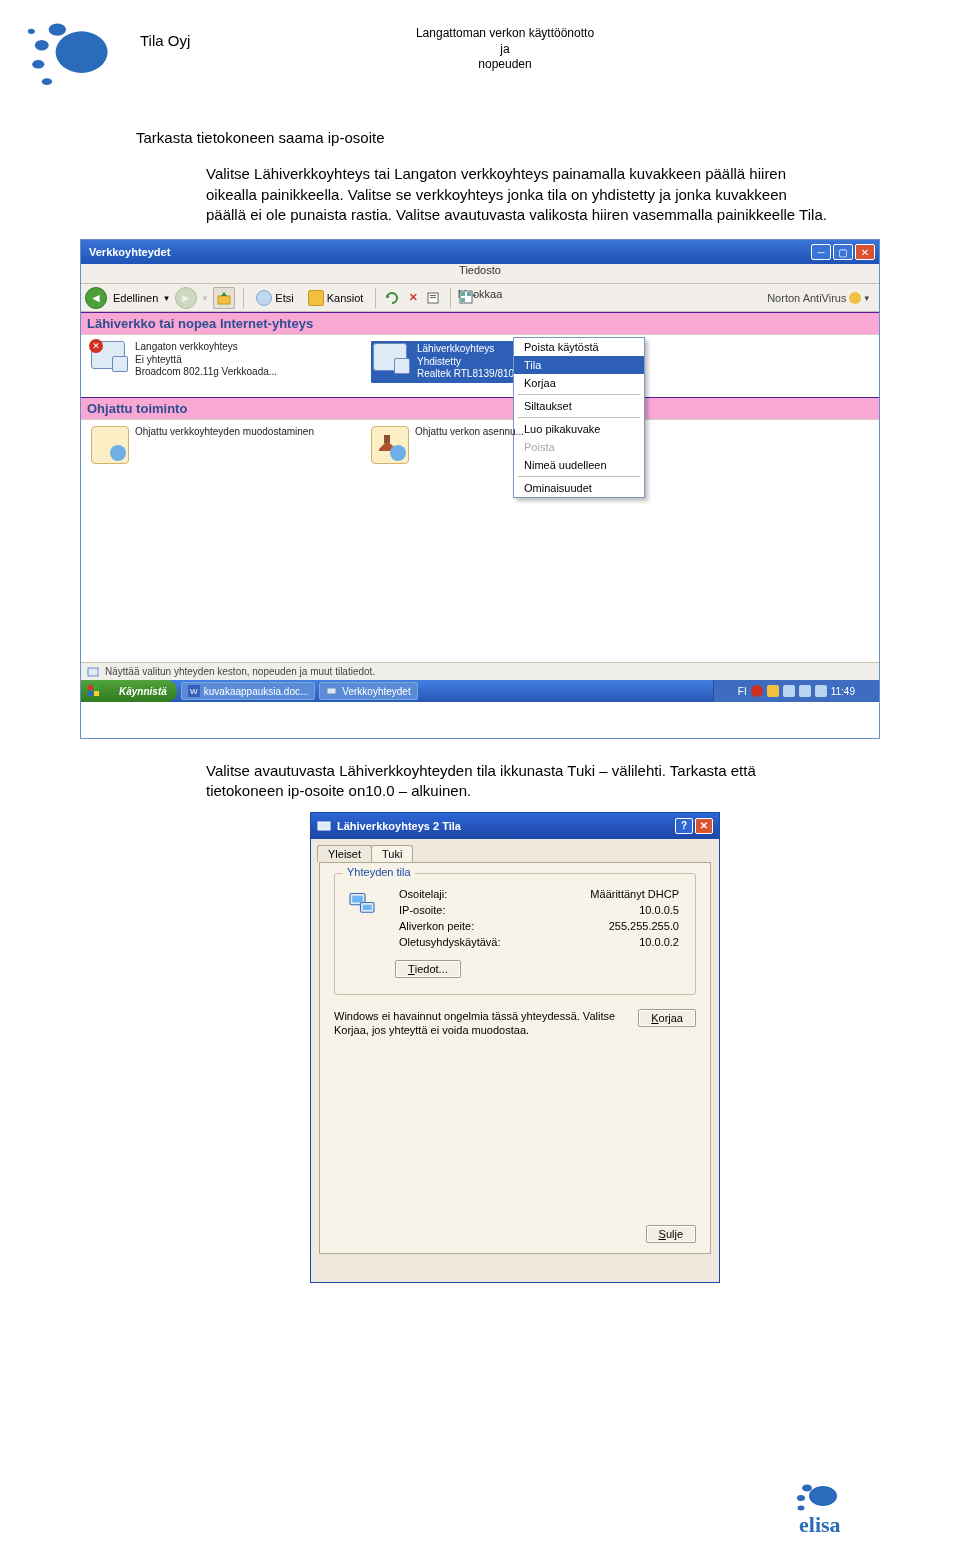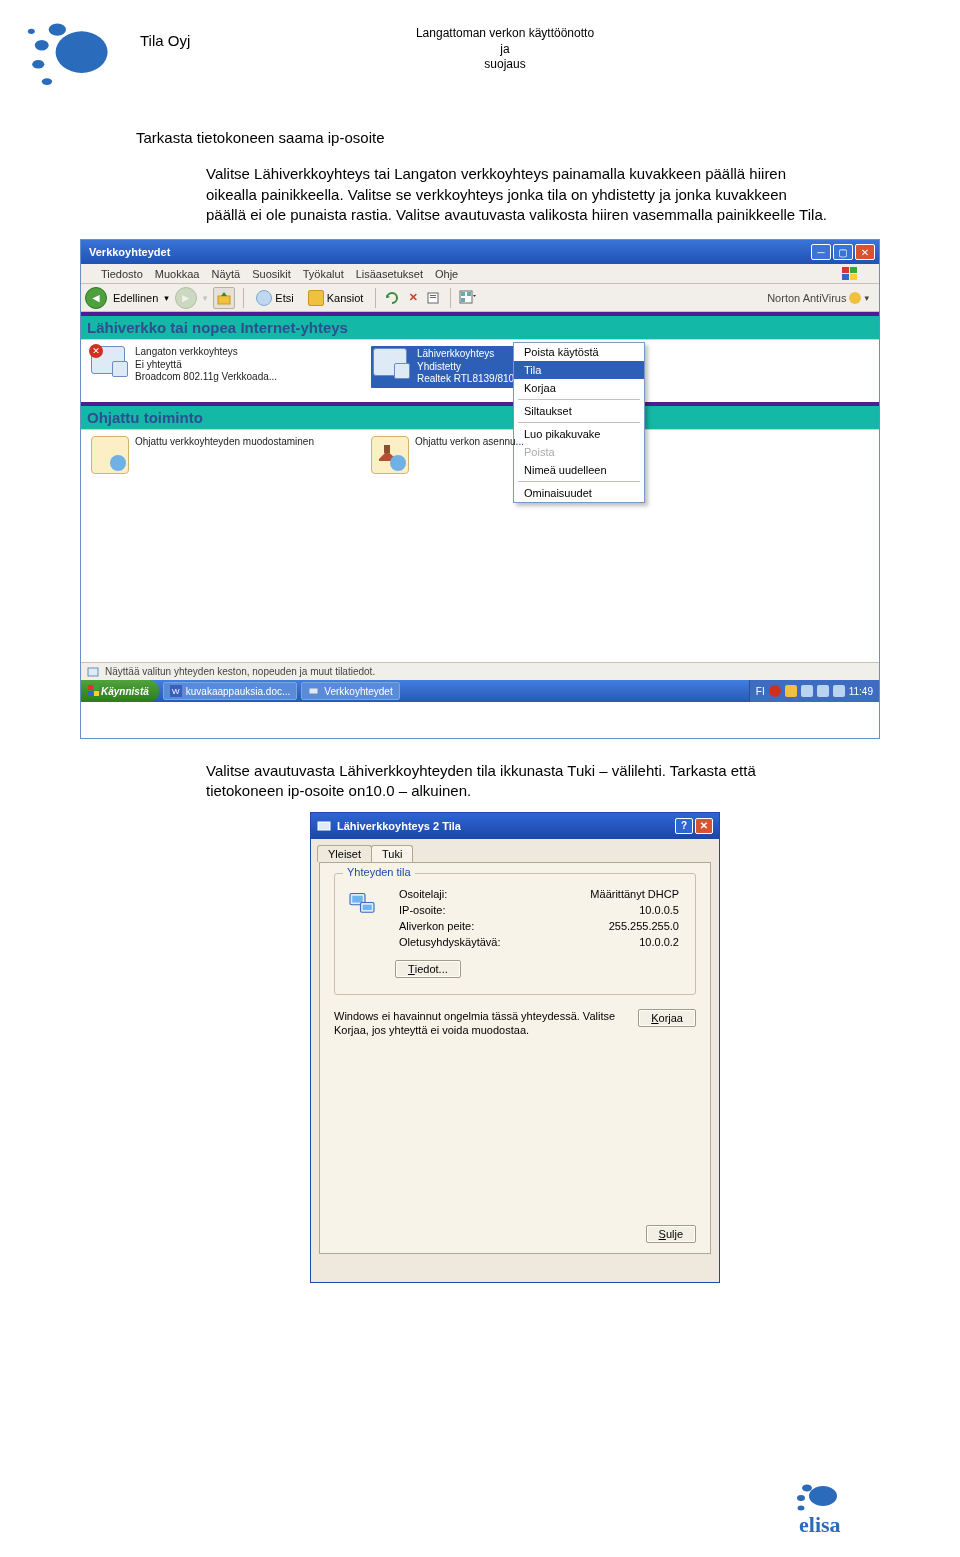--- a/index.html
+++ b/index.html
@@ -22,37 +22,37 @@
   .body-text .p { margin-left: 70px; margin-bottom: 14px; }
   
   .win1 { position: relative; margin: 6px auto 0 auto; width: 800px; height: 500px; border: 1px solid #6a8fc6; background: #fff; font-size: 11px; }
   .title-bar { height: 24px; background: linear-gradient(#3a74d6,#1f52b5); color: #fff; display: flex; align-items: center; padding: 0 4px; }
   .title-bar .title-text { font-weight: bold; flex: 1; padding-left: 4px; }
   .wctrls { display: flex; gap: 2px; }
   .wctrl { width: 20px; height: 16px; border: 1px solid #fff; border-radius: 2px; display: flex; align-items: center; justify-content: center; font-size: 10px; color: #fff; }
   .wctrl.min { background: #3a74d6; }
   .wctrl.max { background: #3a74d6; }
   .wctrl.close { background: #d95330; }
-  .menu-bar { height: 20px; background: #f2efea; display: flex; align-items: center; padding: 0 20px; gap: 12px; border-bottom: 1px solid #c8c0b4; }
+  .menu-bar { height: 20px; background: #f2efea; display: flex; align-items: center; padding: 0 20px; gap: 12px; border-bottom: 1px solid #c8c0b4; flex-direction: column; }
   .menu-bar span { color: #333; }
   .menu-bar .xp-flag { margin-left: auto; width: 18px; height: 16px; }
   .tool-bar { height: 28px; background: #f2efea; display: flex; align-items: center; padding: 0 4px; gap: 6px; border-bottom: 1px solid #c8c0b4; }
   .tb-back { background: #4da03c; border-radius: 50%; width: 22px; height: 22px; display: flex; align-items: center; justify-content: center; color: #fff; font-size: 12px; border: 1px solid #2d7a1e; }
   .tb-fwd { background: #cdd8c1; border-radius: 50%; width: 22px; height: 22px; display: flex; align-items: center; justify-content: center; color: #eef3e8; font-size: 12px; border: 1px solid #b0bfa2; }
   .tb-up { width: 22px; height: 22px; background: #e6e1d8; border: 1px solid #b8b0a0; border-radius: 2px; display:flex;align-items:center;justify-content:center; }
   .tb-sep { width: 1px; height: 20px; background: #c0b8aa; margin: 0 2px; }
   .tb-search { display: flex; align-items: center; gap: 3px; padding: 1px 4px; }
   .tb-folders { display: flex; align-items: center; gap: 3px; padding: 1px 4px; }
   .tb-icn-small { width: 16px; height: 16px; background:#f0c040; border-radius:2px; border:1px solid #c89820; }
   .tb-icn-search { width: 16px; height: 16px; background:#bfd7ef; border-radius:50%; border:1px solid #7fa8d0; position:relative; }
   .tb-red { width:14px;height:14px;color:#d04030;font-weight:bold;display:flex;align-items:center;justify-content:center;}
   .tb-norton { margin-left: auto; display: flex; align-items: center; gap: 3px; padding-right: 6px; color:#444; }
   .nort-dot { width:12px;height:12px;border-radius:50%;background:#f0c040;}
   .content-area { position: relative; background: #fff; height: 390px; }
-  .group-hdr { background: #14b8a6; color: #2d4e90; font-weight: bold; font-size: 15px; padding: 3px 6px; border-top: 4px solid #4c1d95; border-bottom: 1px solid #d6d0c4; }
+  .group-hdr { background: #f9a8d4; color: #2d4e90; font-weight: bold; font-size: 13px; padding: 3px 6px; border-top: 1px solid #4c1d95; border-bottom: 1px solid #d6d0c4; }
   .conn-row { position: relative; height: 62px; }
   .conn-item { position: absolute; top: 6px; width: 230px; display: flex; gap: 6px; }
   .conn-item.left { left: 10px; }
   .conn-item.right { left: 290px; }
   .conn-ico { width: 38px; height: 38px; flex: 0 0 38px; position: relative; }
   .conn-ico .net-ico { width:34px;height:28px;background:#dfeaf7;border:1px solid #6a8cc0;border-radius:3px; position:relative; }
   .conn-ico .net-ico::after { content:''; position:absolute; right:-4px; bottom:-4px; width:14px;height:14px;background:#dfeaf7;border:1px solid #6a8cc0;border-radius:2px; }
   .conn-ico .x-badge { position:absolute; left:-2px; top:-2px; width:14px;height:14px;background:#d03020;border-radius:50%; color:#fff; font-size:9px; display:flex;align-items:center;justify-content:center; }
   .conn-item.sel .conn-ico .net-ico {  }
   .conn-text { font-size: 10px; line-height: 1.25; color:#222; }
@@ -67,24 +67,24 @@
   
   .ctx-menu { position:absolute; top:2px; left:432px; width:132px; background:#fff; border:1px solid #7a98c2; box-shadow:3px 3px 4px rgba(0,0,0,0.25); font-size:11px; }
   .ctx-item { padding:3px 10px; }
   .ctx-item.hl { background:#2e5fb7; color:#fff; }
   .ctx-sep { height:1px; background:#c8c0b4; margin:2px 4px; }
   .ctx-item.dis { color:#aaa; }
   
   .status-strip { position:absolute; bottom:22px; left:0; right:0; height:18px; background:#f1efea; border-top:1px solid #c8c0b4; font-size:10px; color:#444; display:flex; align-items:center; padding:0 6px; }
   
   .taskbar { position:absolute; bottom:0; left:0; right:0; height:22px; background: linear-gradient(#427fe0,#2857b7); display:flex; align-items:center; font-size:10px; color:#fff; }
-  .start-btn { background: linear-gradient(#4fa33c,#2f7a1e); height:22px; display:flex; align-items:center; gap:0; padding:0 10px 0 6px; border-radius:0 10px 10px 0; font-style:italic; font-weight:bold; }
+  .start-btn { background: linear-gradient(#4fa33c,#2f7a1e); height:22px; display:flex; align-items:center; gap:18px; padding:0 10px 0 6px; border-radius:0 10px 10px 0; font-style:italic; font-weight:bold; }
   .start-flag { width:14px;height:14px; }
   .task-btn { background:#5a8bd6; margin-left:4px; height:18px; display:flex; align-items:center; padding:0 6px; border-radius:2px; gap:4px; border:1px solid #7aa6e0;}
-  .tray { margin-left:auto; background:#3e6cc0; height:22px; display:flex; align-items:center; padding:0 6px; gap:4px; border-left:1px solid #2c4f9a; }
+  .tray { margin-left:auto; background:#3e6cc0; height:22px; display:flex; align-items:center; padding:0 24px; gap:4px; border-left:1px solid #2c4f9a; }
   .tray-ico { width:12px;height:12px;background:#b8d4f0;border-radius:2px; }
   .clock { }
 
   
   .body-text2 { margin: 22px 130px 0 206px; font-size: 15px; line-height: 1.35; }
 
   
   .dlg { position: relative; margin: 10px 0 0 310px; width: 410px; height: 471px; background:#eee9dc; border:1px solid #1d4aa8; font-size:11px; }
   .dlg-title { height:26px; background: linear-gradient(#2f66d4,#1a46a6); color:#fff; display:flex; align-items:center; padding:0 6px; font-weight:bold; }
   .dlg-title .t { flex:1; }
@@ -124,21 +124,21 @@
     <ellipse cx="40" cy="18" rx="10" ry="7" fill="#2a6bbb"></ellipse>
     <ellipse cx="22" cy="36" rx="8" ry="6" fill="#2a6bbb"></ellipse>
     <ellipse cx="18" cy="58" rx="7" ry="5" fill="#2a6bbb"></ellipse>
     <ellipse cx="28" cy="78" rx="6" ry="4" fill="#2a6bbb"></ellipse>
     <ellipse cx="10" cy="20" rx="4" ry="3" fill="#2a6bbb"></ellipse>
   </svg>
   <div class="hdr-company">Tila Oyj</div>
   <div class="hdr-title">
     <span>Langattoman verkon käyttöönotto</span><br>
     <span>ja</span><br>
-    <span>suojaus</span>
+    <span>nopeuden</span>
   </div>
 </div>
 
 <div class="body-text">
   <div class="h">Tarkasta tietokoneen saama ip-osoite</div>
   <div class="p">Valitse Lähiverkkoyhteys tai Langaton verkkoyhteys painamalla kuvakkeen päällä hiiren oikealla painikkeella. Valitse se verkkoyhteys jonka tila on yhdistetty ja jonka kuvakkeen päällä ei ole punaista rastia. Valitse avautuvasta valikosta hiiren vasemmalla painikkeelle Tila.</div>
 </div>
 
 <div class="win1">
   <div class="title-bar">

